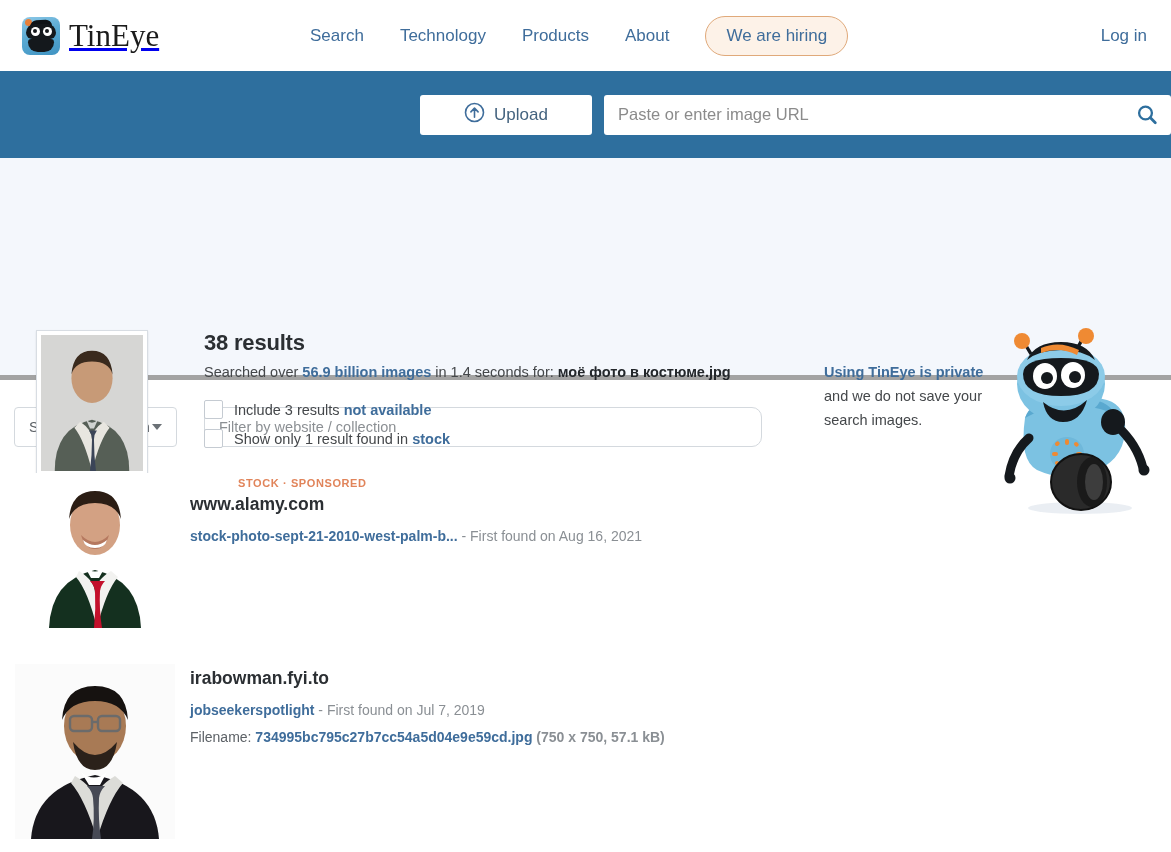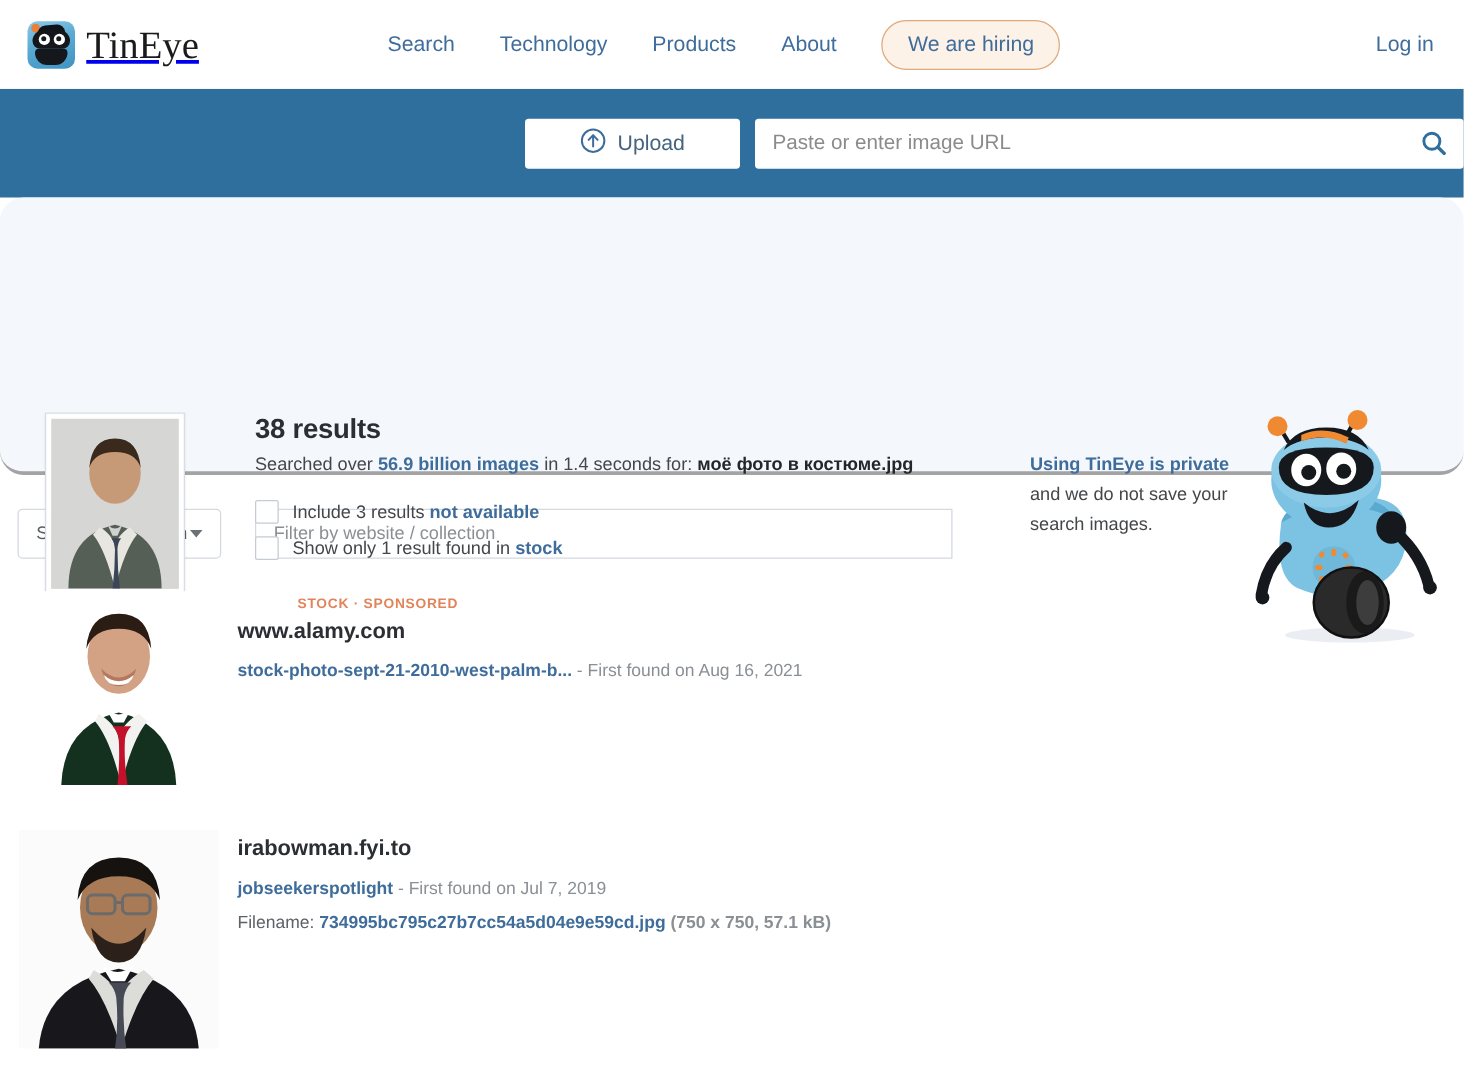--- a/index.html
+++ b/index.html
@@ -133,25 +133,24 @@
     color: #3b3b3b;
     font-family: "Liberation Sans", sans-serif;
     background: transparent;
   }
   .url-wrap input::placeholder { color: #8b8b8b; }
   .search-go { cursor: pointer; display: flex; align-items: center; }
 
   
   .results-head {
     background: #f4f7fc;
-    border-bottom: 3px solid #a3a3a3;
+    border-bottom: 5px solid #a3a3a3;
     height: 222px;
     position: relative;
     padding: 22px 0 0 0;
-    border-radius: 19px;
   }
   .query-thumb {
     position: absolute;
     left: 36px; top: 172px;
     transform: translateY(0);
     width: 112px; height: 146px;
     background: #fff;
     border: 1px solid #d8dde3;
     padding: 4px;
     box-shadow: 0 1px 2px rgba(0,0,0,.10);
@@ -208,21 +207,21 @@
   }
   .caret {
     width: 0; height: 0;
     border-left: 5px solid transparent;
     border-right: 5px solid transparent;
     border-top: 6px solid #6b7176;
   }
   .filter-input {
     width: 558px; height: 40px;
     border: 1px solid #d4d9de;
-    border-radius: 0;
+    border-radius: 10px;
     background: #fff;
     padding: 0 14px;
     font-size: 14.5px;
     color: #3b3b3b;
     outline: none;
     font-family: "Liberation Sans", sans-serif;
   }
   .filter-input::placeholder { color: #8b8f93; }
 
   

